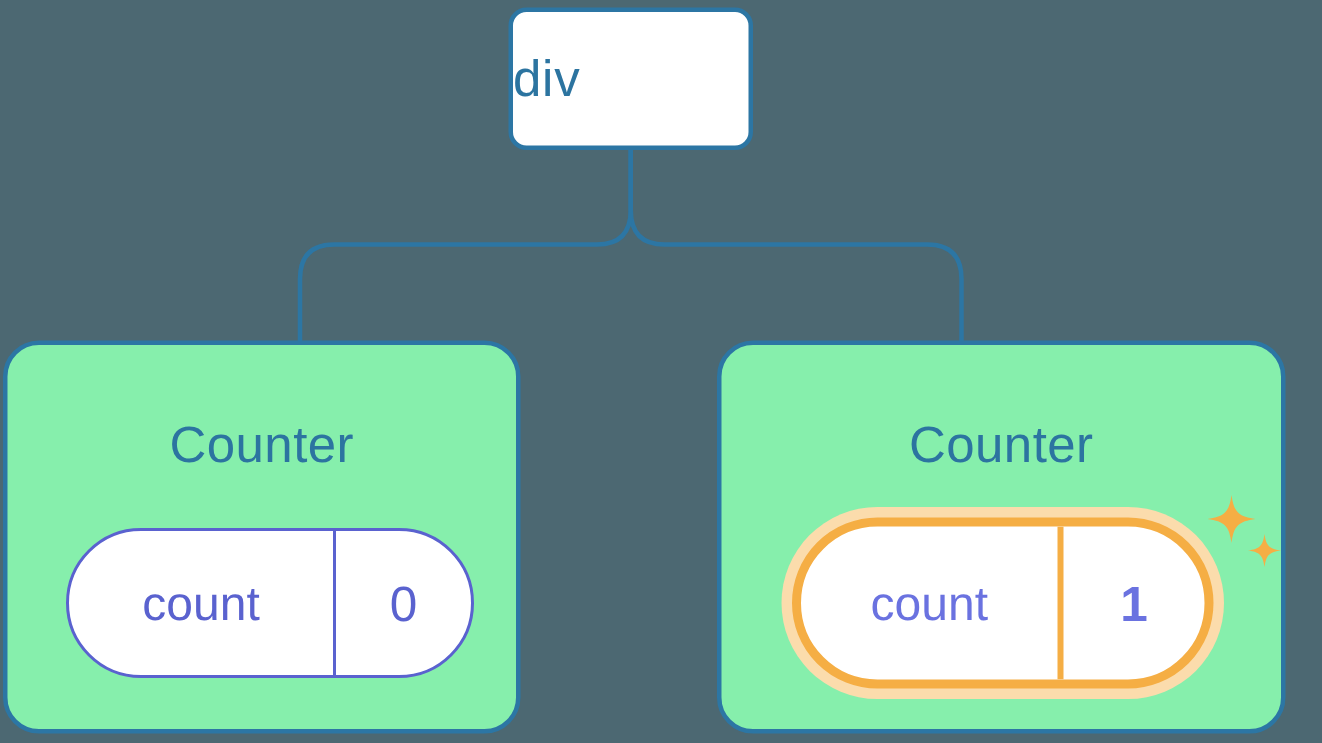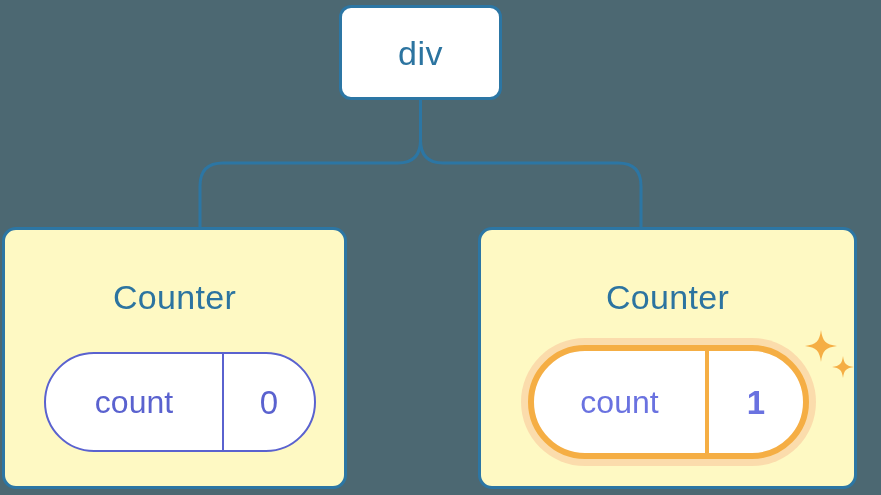--- a/index.html
+++ b/index.html
@@ -34,34 +34,34 @@
     left: 339px;
     top: 5px;
     width: 163px;
     height: 95px;
     background: #ffffff;
     border: 3px solid #2c76a4;
     border-radius: 12px;
     box-sizing: border-box;
     display: flex;
     align-items: center;
-    justify-content: center;
+    justify-content: flex-start;
   }
   .node-root-label {
     font-size: 34px;
     color: #2c74a0;
     letter-spacing: 0.5px;
     line-height: 1;
   }
   
   .card {
     position: absolute;
-    background: #fef9c3;
+    background: #86efac;
     border: 3px solid #2c76a4;
-    border-radius: 14px;
+    border-radius: 24px;
     box-sizing: border-box;
     text-decoration: underline;
   }
   .card-left {
     left: 2px;
     top: 227px;
     width: 345px;
     height: 262px;
   }
   .card-right {

